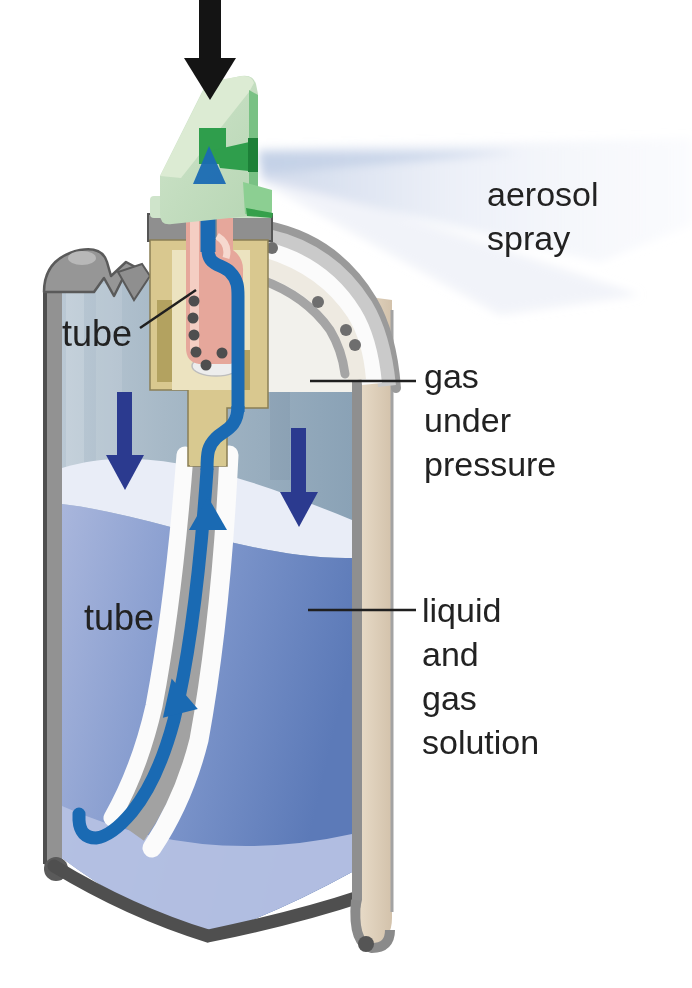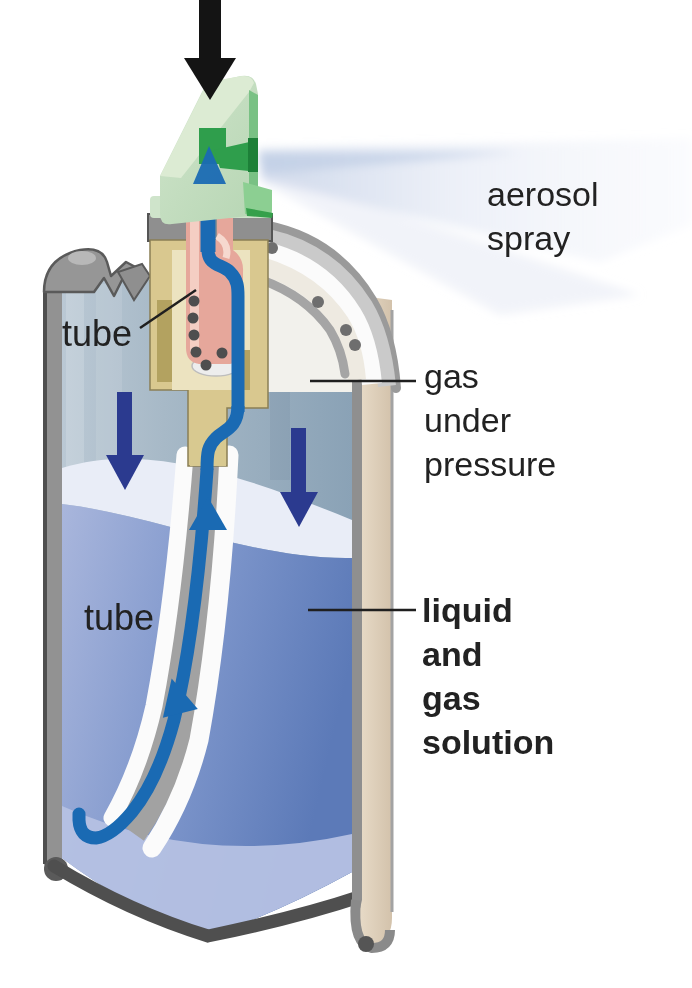--- a/index.html
+++ b/index.html
@@ -193,18 +193,18 @@
 spray</div>
 
 <div class="lbl" style="left:62px;top:312px;font-size:36px;">tube</div>
 
 <div class="lbl" style="left:424px;top:354px;">gas
 under
 pressure</div>
 
 <div class="lbl" style="left:84px;top:596px;font-size:36px;">tube</div>
 
-<div class="lbl" style="left:422px;top:588px;font-weight:bold;">liquid
+<div class="lbl" style="left:422px;top:588px;">liquid
 and
 gas
 solution</div>
 
 </div>
 
 </body></html>

